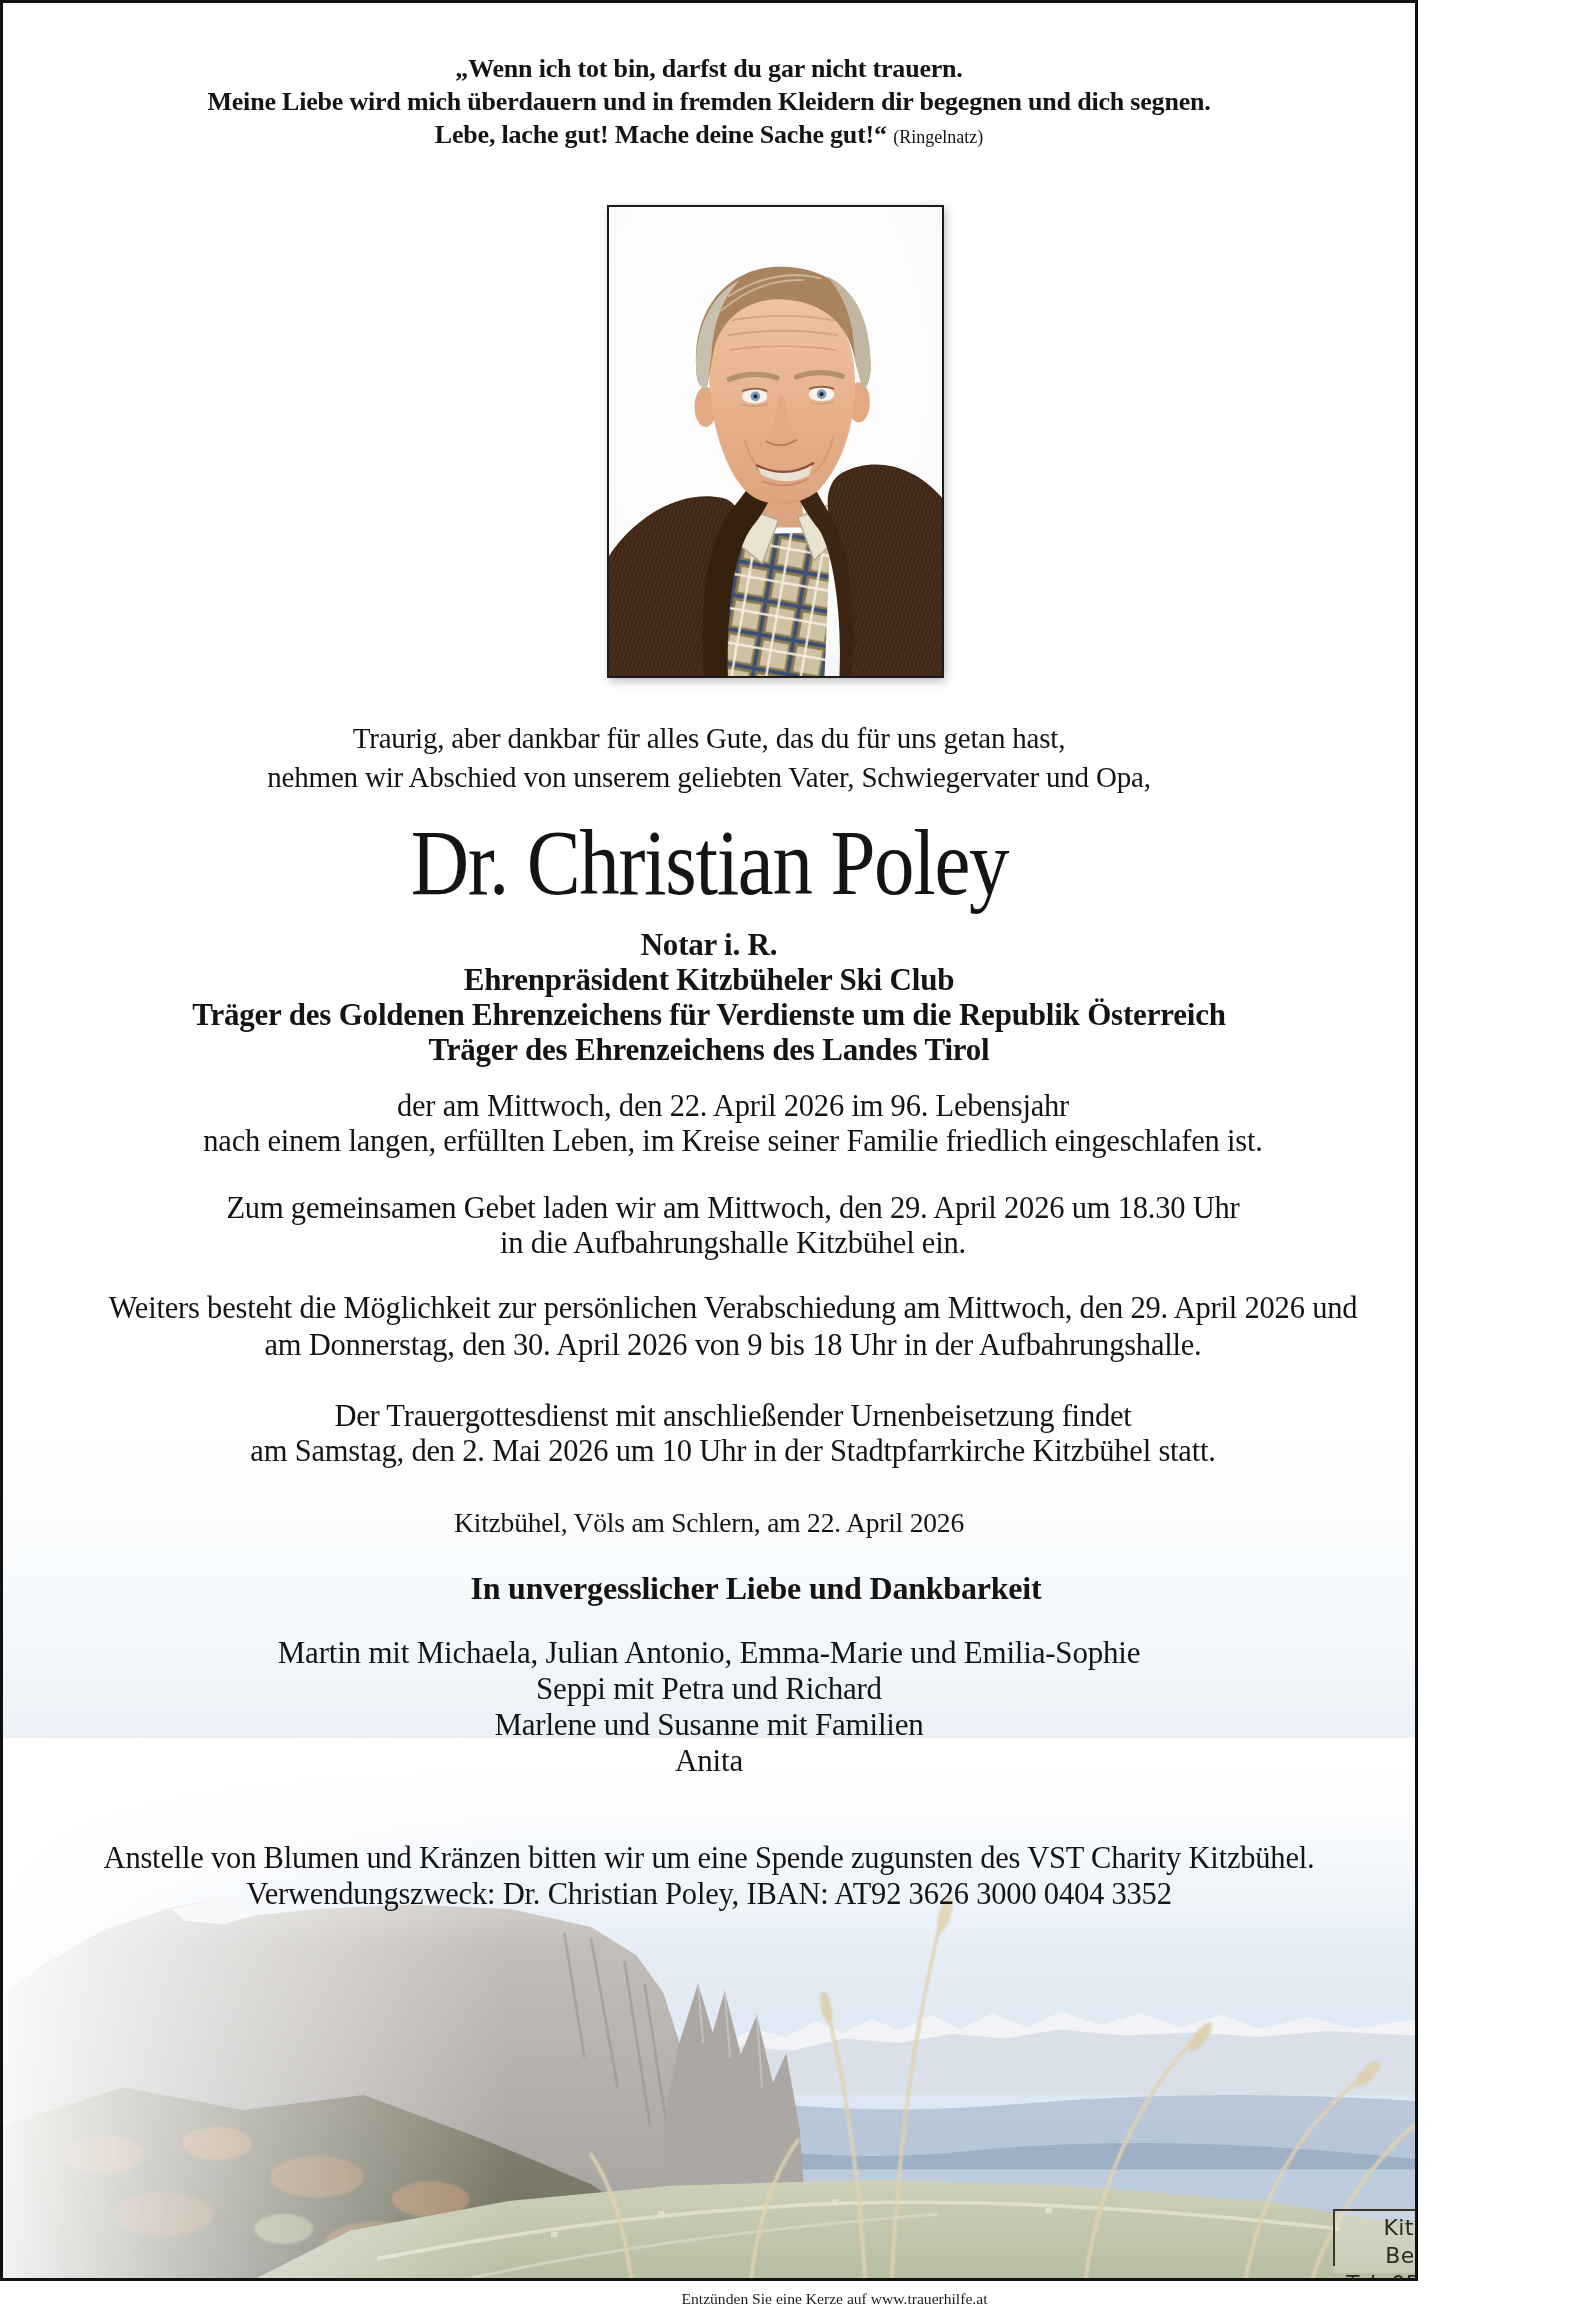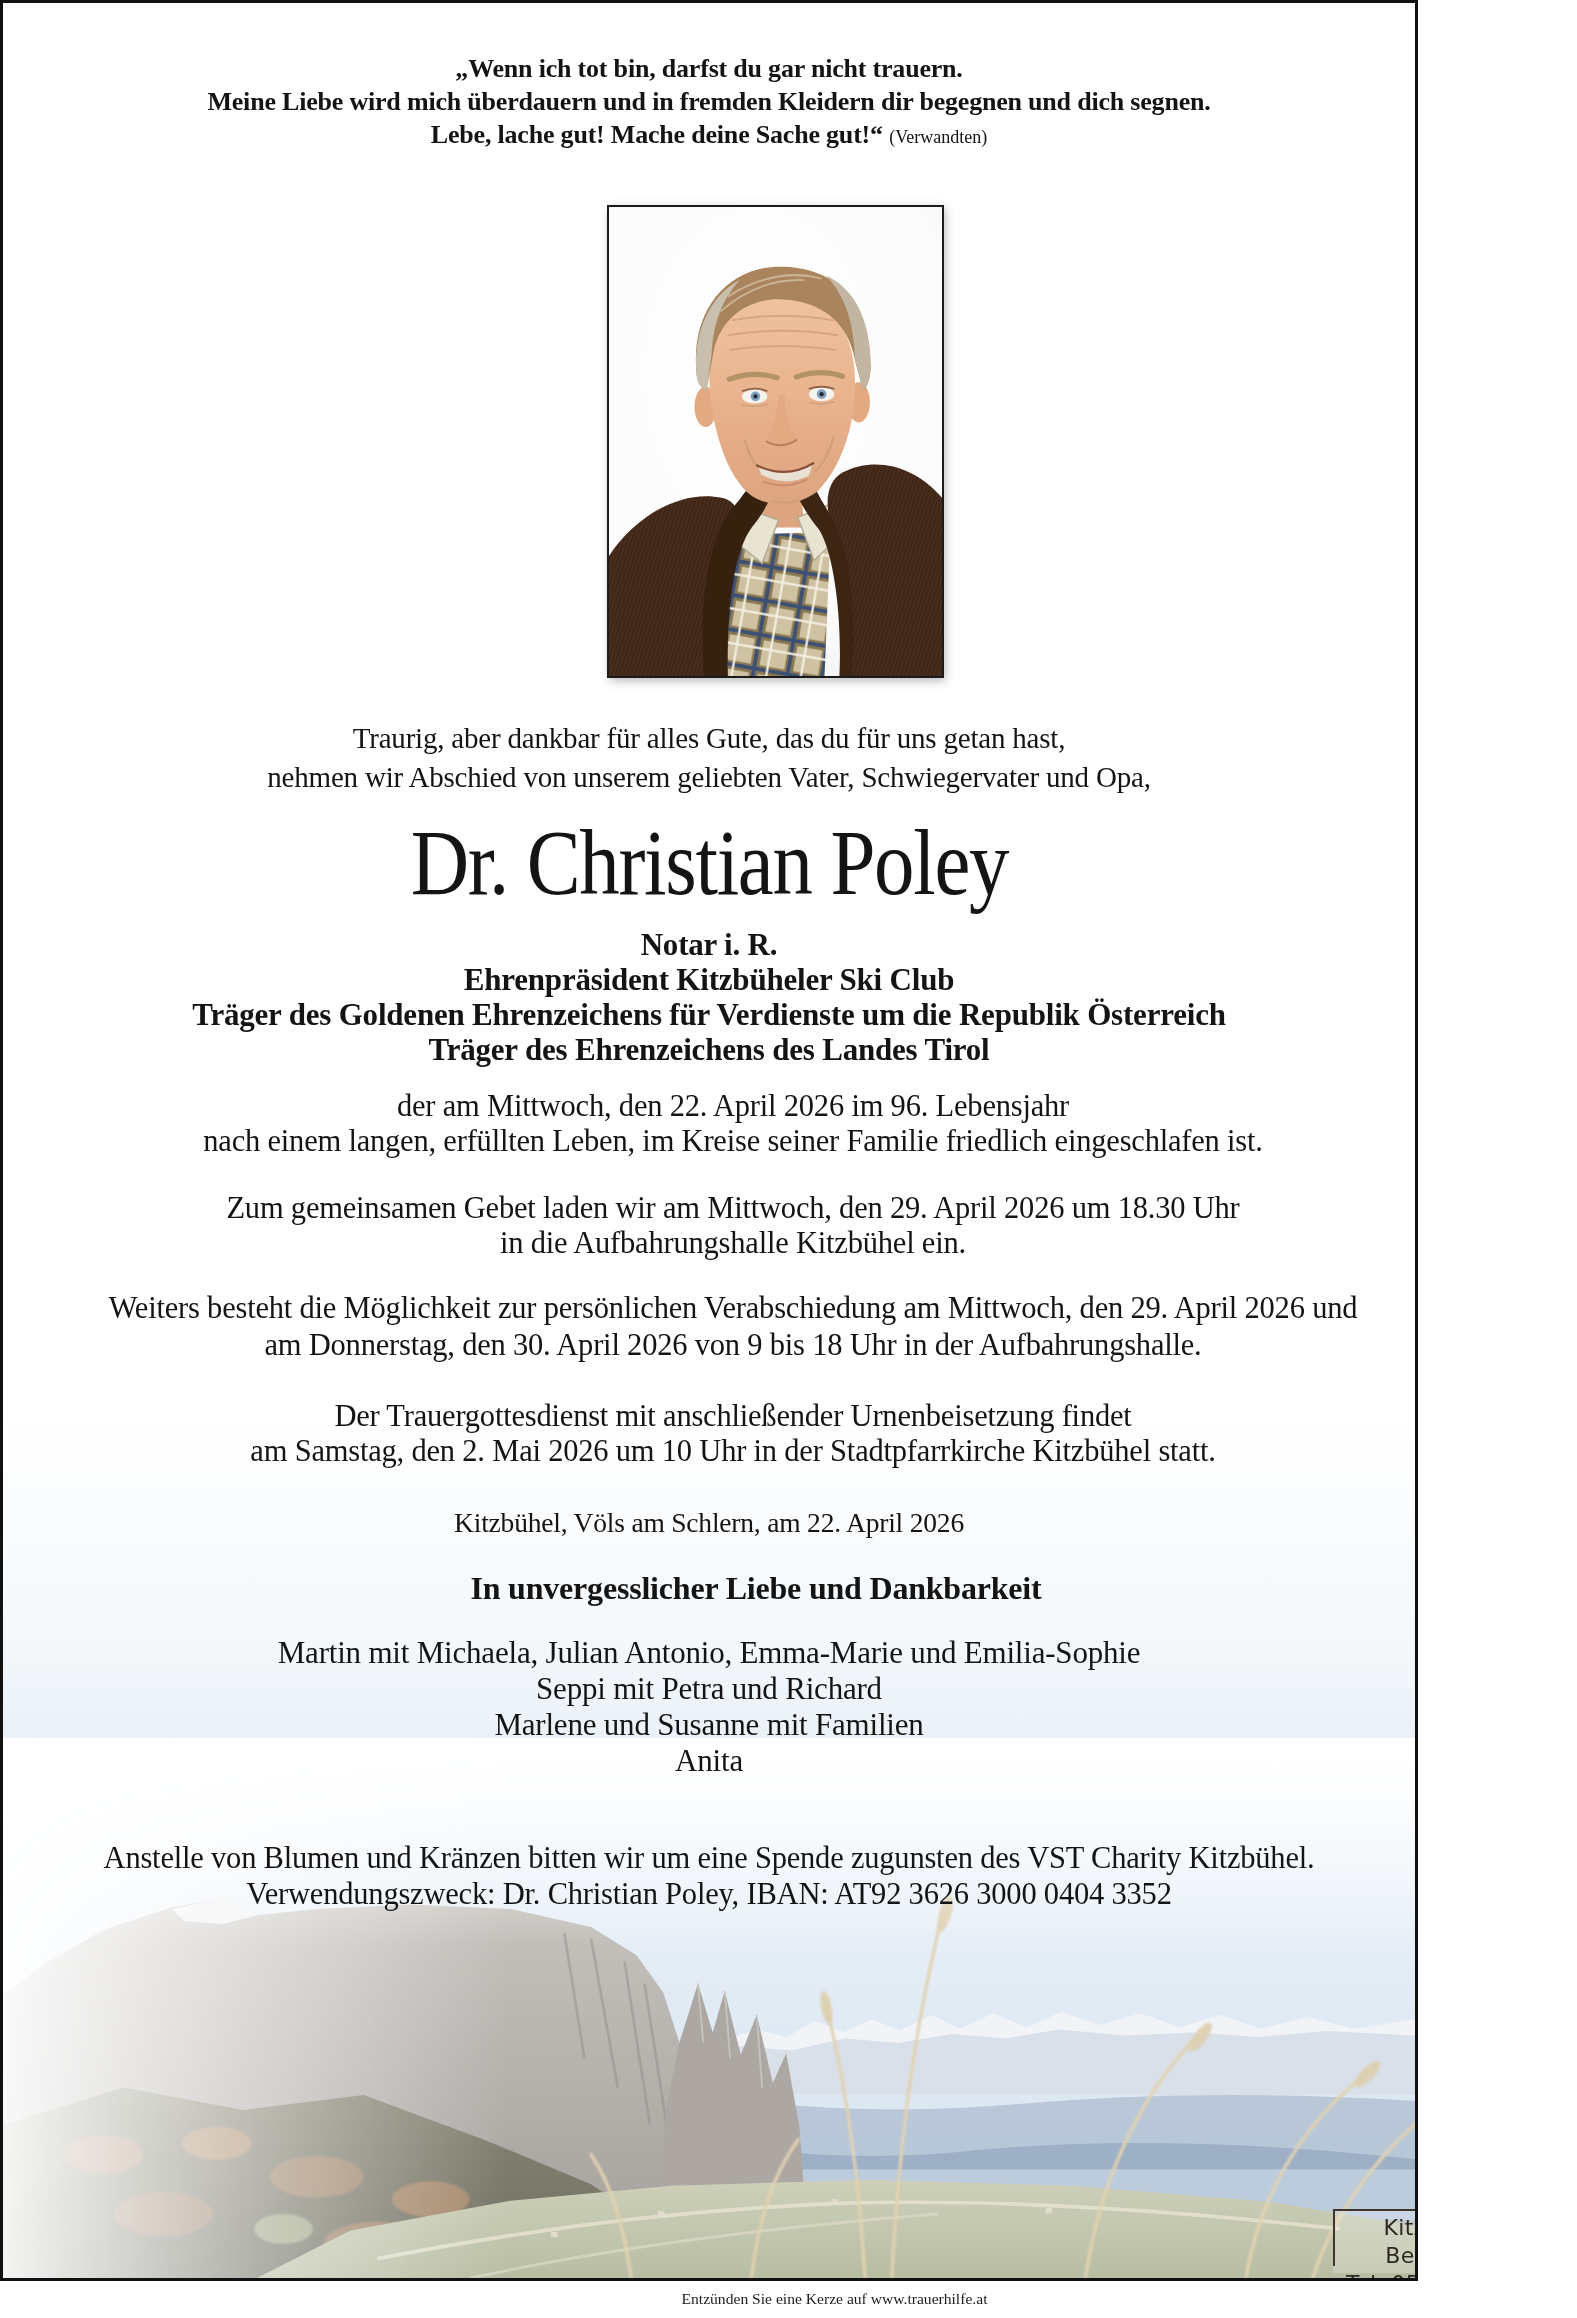--- a/index.html
+++ b/index.html
@@ -44,21 +44,21 @@
 </head>
 <body>
 
 <div class="sheet">
 
   <div class="t quote">
     <div>„Wenn ich tot bin, darfst du gar nicht trauern.</div>
     <div>Meine Liebe wird mich überdauern und in fremden Kleidern dir begegnen und dich segnen.</div>
     <div>
       <span>Lebe, lache gut! Mache deine Sache gut!“</span>
-      <span class="attrib">(Verwandten)</span>
+      <span class="attrib">(Ringelnatz)</span>
     </div>
   </div>
 
   <div class="photo">
     <svg viewBox="0 0 448 629" preserveAspectRatio="none">
       <defs>
         <radialGradient id="bgv" cx="45%" cy="35%" r="80%">
           <stop offset="0%" stop-color="#ffffff"></stop>
             <stop offset="75%" stop-color="#fbfbfb"></stop>
             <stop offset="100%" stop-color="#ededee"></stop>

